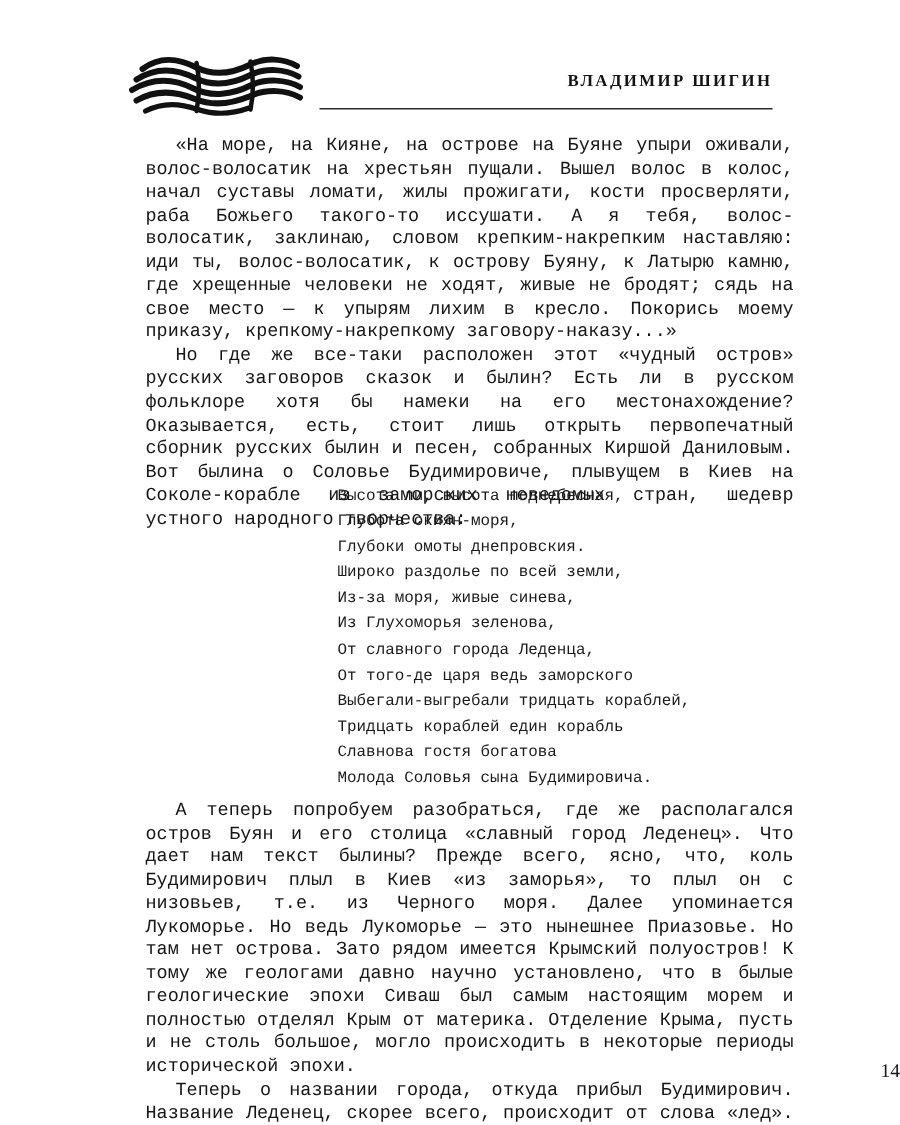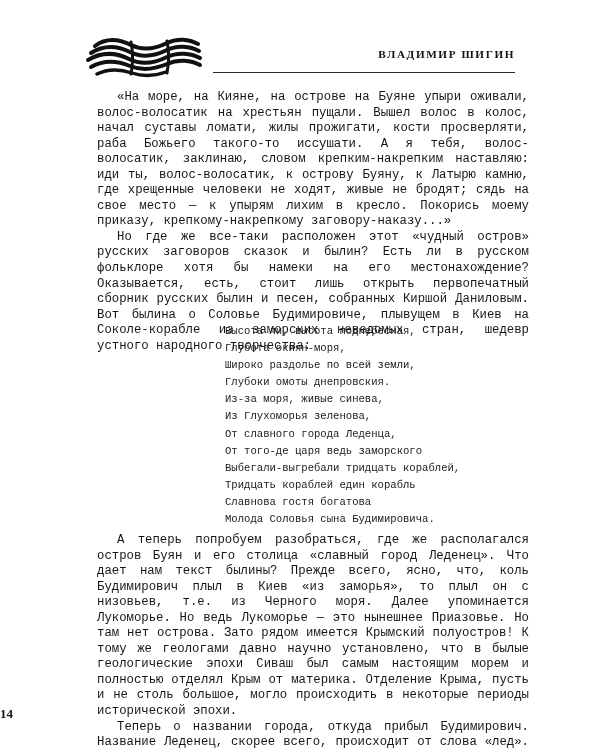--- a/index.html
+++ b/index.html
@@ -105,24 +105,23 @@
   .tail-para {
     margin-top: 0;
   }
 
   
   .folio {
     position: absolute;
     left: 0;
     right: 0;
     top: 706px;
-    text-align: left;
+    text-align: right;
     font-size: 13px;
     color: #171717;
-    font-weight: bold;
   }
 </style>
 </head>
 <body>
 
 <div class="page">
 
   <div class="header">
 
     <span class="ornament">
@@ -146,22 +145,22 @@
 
   <div class="content">
 
     <p class="para">«На море, на Кияне, на острове на Буяне упыри оживали, волос-волосатик на хрестьян пущали. Вышел волос в колос, начал суставы ломати, жилы прожигати, кости просверляти, раба Божьего такого-то иссушати. А я тебя, волос-волосатик, заклинаю, словом крепким-накрепким наставляю: иди ты, волос-волосатик, к острову Буяну, к Латырю камню, где хрещенные человеки не ходят, живые не бродят; сядь на свое место — к упырям лихим в кресло. Покорись моему приказу, крепкому-накрепкому заговору-наказу...»</p>
 
     <p class="para">Но где же все-таки расположен этот «чудный остров» русских заговоров сказок и былин? Есть ли в русском фольклоре хотя бы намеки на его местонахождение? Оказывается, есть, стоит лишь открыть первопечатный сборник русских былин и песен, собранных Киршой Даниловым. Вот былина о Соловье Будимировиче, плывущем в Киев на Соколе-корабле из заморских неведомых стран, шедевр устного народного творчества:</p>
 
     <ul class="verse">
       <li>Высота ли, высота поднебесная,</li>
       <li>Глубота окиян-моря,</li>
+      <li>Глубоки омоты днепровския.</li>
       <li>Широко раздолье по всей земли,</li>
-      <li>Глубоки омоты днепровския.</li>
       <li>Из-за моря, живые синева,</li>
       <li>Из Глухоморья зеленова,</li>
       <li>От славного города Леденца,</li>
       <li>От того-де царя ведь заморского</li>
       <li>Выбегали-выгребали тридцать кораблей,</li>
       <li>Тридцать кораблей един корабль</li>
       <li>Славнова гостя богатова</li>
       <li>Молода Соловья сына Будимировича.</li>
     </ul>
 

